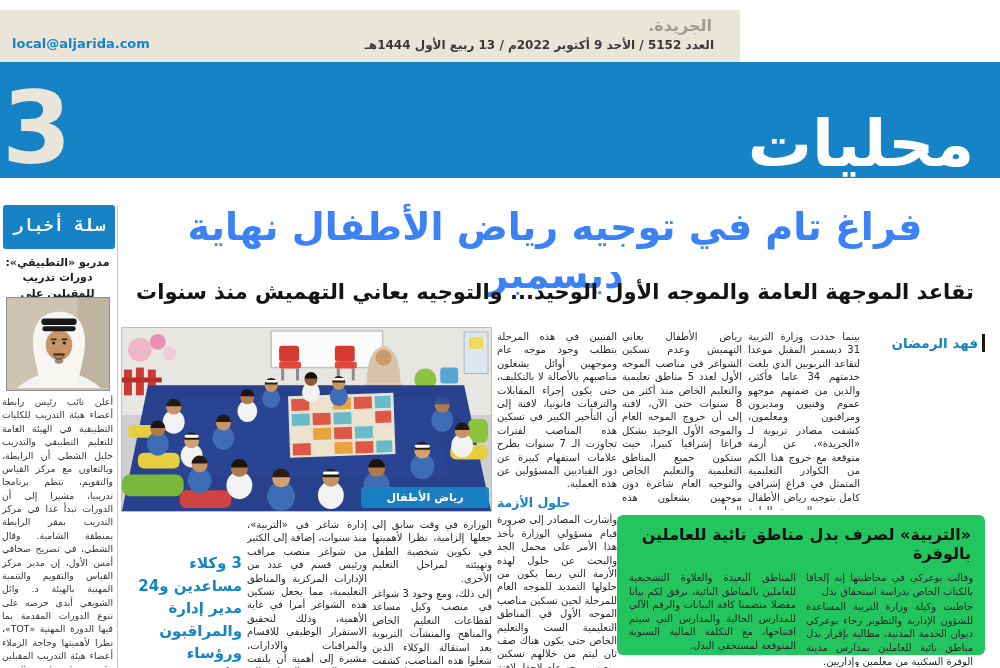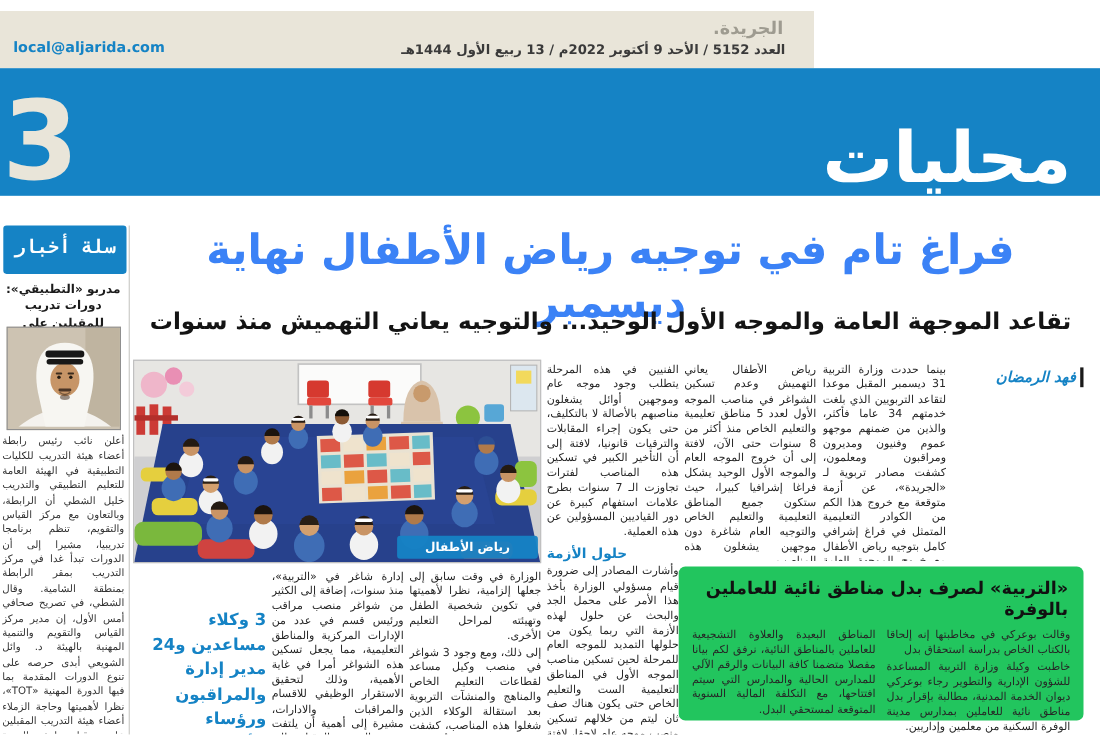--- a/index.html
+++ b/index.html
@@ -24,21 +24,21 @@
   .sb-body{position:absolute;left:2px;top:190px;width:111px;height:272px;overflow:hidden;
            font-size:9.3px;line-height:1.44;color:#333;text-align:justify;font-weight:500;}
   .vrule{position:absolute;left:117px;top:205px;width:1px;height:463px;background:#c8c8c4;}
   
   .headline{position:absolute;left:125px;top:204px;width:860px;text-align:center;
             font-size:38px;font-weight:900;color:#3b82f6;line-height:1.25;}
   .subheadline{position:absolute;left:125px;top:280px;width:860px;text-align:center;
             font-size:21px;font-weight:800;color:#141414;}
   .byline-wrap{position:absolute;top:332px;left:868px;width:117px;text-align:right;}
   .byline-bar{display:inline-block;width:3px;height:18px;background:#1a1a1a;vertical-align:middle;margin-left:4px;}
-  .byline-name{display:inline-block;color:#1583c5;font-size:13.5px;font-weight:800;vertical-align:middle;font-style:italic;}
+  .byline-name{display:inline-block;color:#1583c5;font-size:13.5px;font-weight:800;vertical-align:middle;}
   .photo{position:absolute;left:121px;top:327px;width:371px;height:185px;background:#dcdcde;border:1px solid #bdbdbd;box-sizing:border-box;overflow:hidden;}
   .photo svg{display:block;}
   .caption{position:absolute;right:2px;bottom:3px;width:128px;height:21px;background:rgba(21,131,197,.95);
            border-radius:3px;color:#fff;font-size:11px;font-weight:700;text-align:center;line-height:21px;}
   .col{position:absolute;font-size:10px;line-height:13.4px;color:#262626;text-align:justify;overflow:hidden;font-weight:500;}
   .col p{margin:0 0 2px 0;}
   .col-1{left:748px;top:330px;width:112px;height:180px;}
   .col-2{left:622px;top:330px;width:120px;height:180px;}
   .col-3{left:497px;top:330px;width:120px;height:338px;}
   .col-4{left:372px;top:518px;width:120px;height:150px;}

